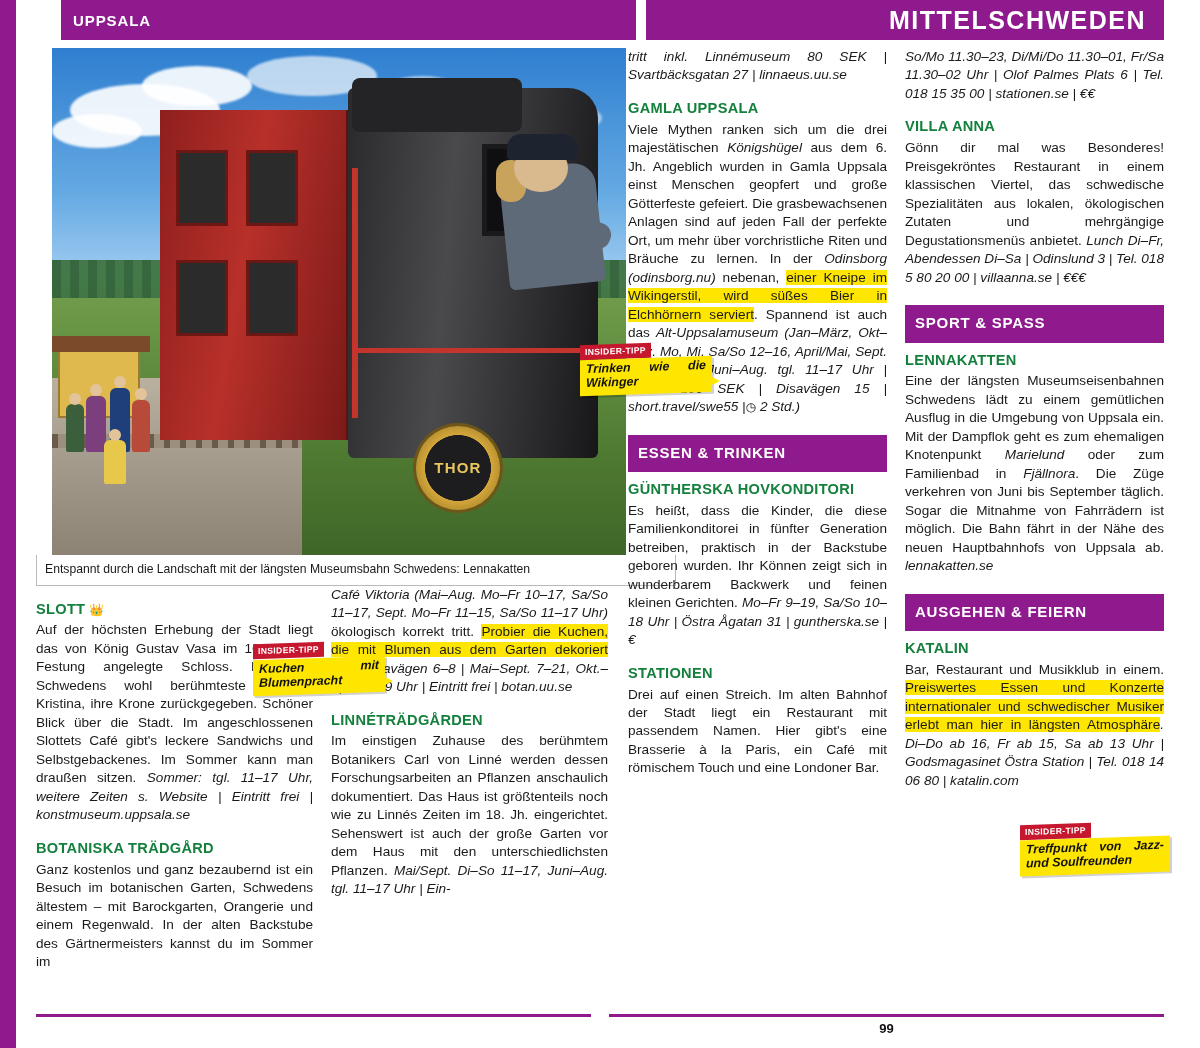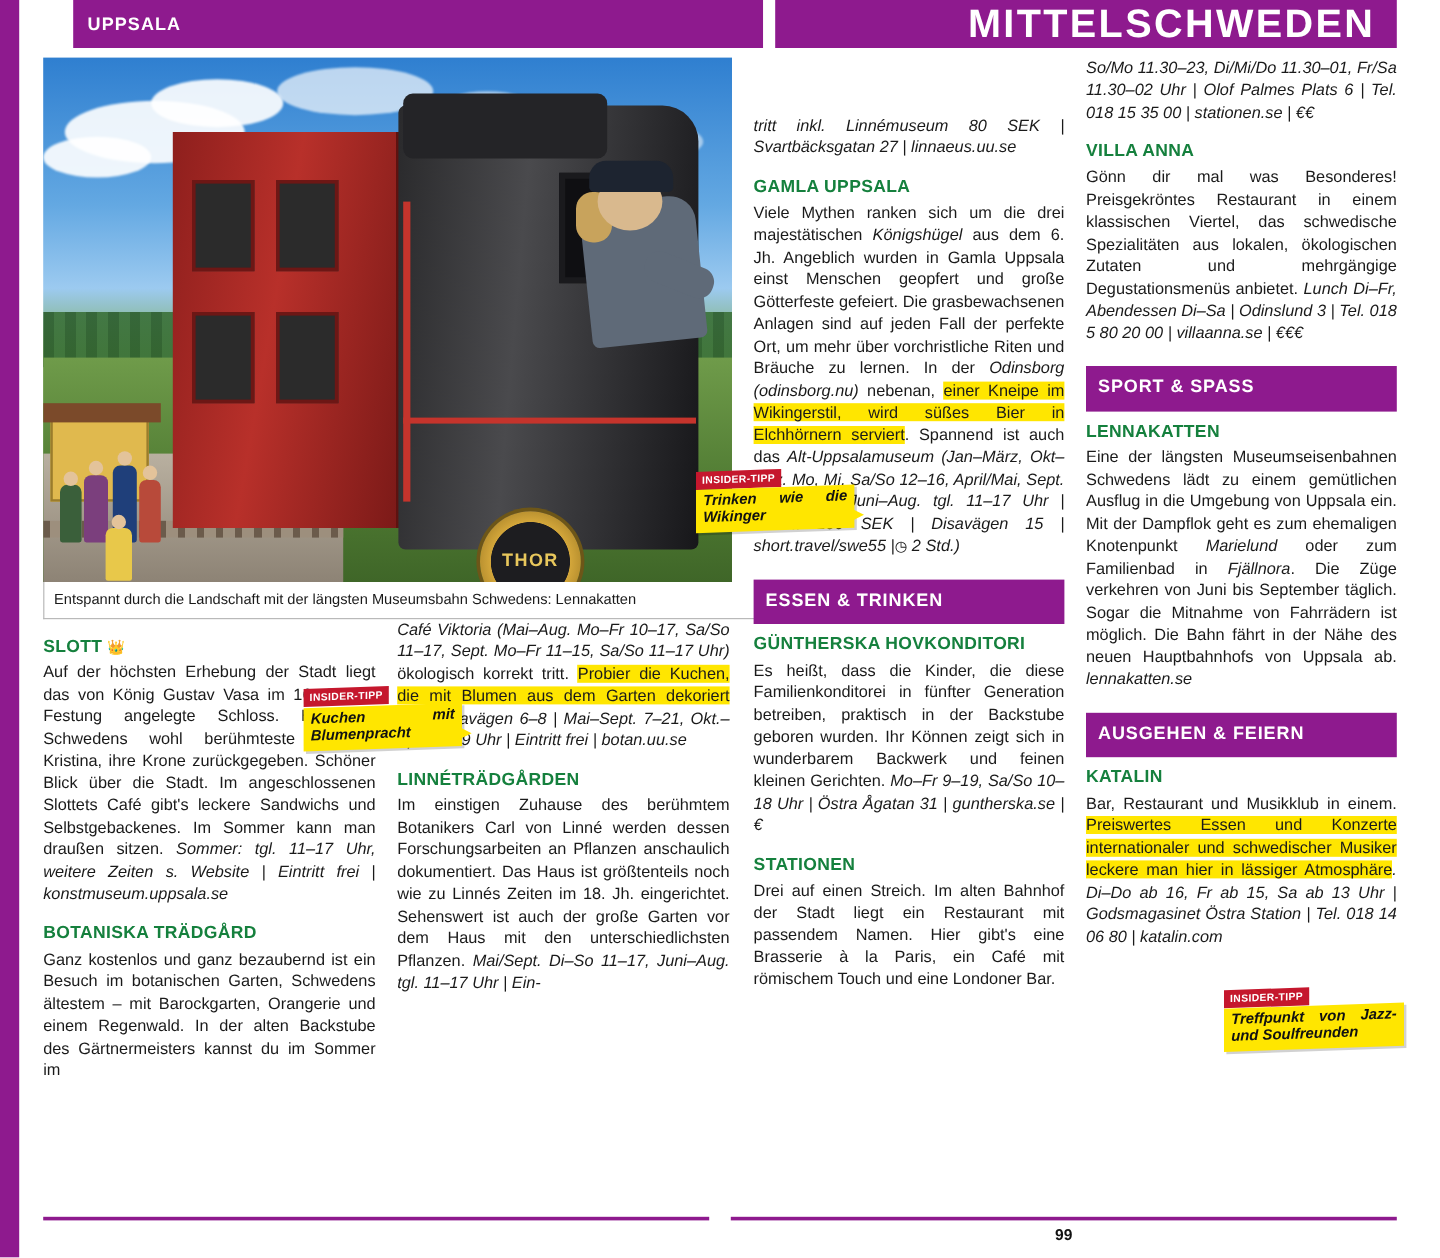--- a/index.html
+++ b/index.html
@@ -46,21 +46,21 @@
   }
   .header-gap { flex: 0 0 10px; background: #ffffff; }
   .header-right {
     background: #8e1a8e;
     color: #ffffff;
     flex: 1 1 auto;
     display: flex;
     align-items: center;
     justify-content: flex-end;
     padding-right: 18px;
-    font-size: 33px;
+    font-size: 25px;
     font-weight: bold;
     letter-spacing: .06em;
   }
 
   
   .cols {
     position: absolute;
     top: 48px; left: 0; right: 0; bottom: 50px;
     display: flex;
     gap: 18px;
@@ -70,24 +70,25 @@
     font-size: 13.6px;
     line-height: 1.36;
     text-align: justify;
   }
   .col.wide-left { width: 574px; }
   .col p { margin: 0 0 0 0; }
 
   
   .photo-wrap { width: 574px; }
   .photo {
-    width: 574px; height: 437px;
+    width: 574px; height: 507px;
     position: relative;
     overflow: hidden;
     background: linear-gradient(#2f7fd0 0%, #63a8e2 28%, #9ccaf0 44%, #7fae62 56%, #4e7f3a 100%);
+    margin-left: 16px;
   }
   
   .cloud {
     position: absolute; background: rgba(255,255,255,.9);
     border-radius: 50%;
     filter: blur(1px);
   }
   .c1 { width: 150px; height: 52px; left: 18px; top: 36px; }
   .c2 { width: 110px; height: 40px; left: 90px; top: 18px; }
   .c3 { width: 90px; height: 34px; left: 0px; top: 66px; }
@@ -369,21 +370,21 @@
               <div class="body">Kuchen mit Blumenpracht</div>
               <div class="tail"></div>
             </div>
 
             <h3 class="sec">LINNÉTRÄDGÅRDEN</h3>
             <p><span>Im einstigen Zuhause des berühmtem Botanikers Carl von Linné werden dessen Forschungsarbeiten an Pflanzen anschaulich dokumentiert. Das Haus ist größtenteils noch wie zu Linnés Zeiten im 18. Jh. eingerichtet. Sehenswert ist auch der große Garten vor dem Haus mit den unterschiedlichsten Pflanzen. </span><span class="it">Mai/Sept. Di–So 11–17, Juni–Aug. tgl. 11–17 Uhr | Ein-</span></p>
           </div>
         </div>
       </div>
 
-      <div class="col" style="position:relative;margin-top:48px;">
+      <div class="col" style="position:relative;">
         <p class="it">tritt inkl. Linnémuseum 80 SEK | Svartbäcksgatan 27 | linnaeus.uu.se</p>
 
         <h3 class="sec">GAMLA UPPSALA</h3>
         <p><span>Viele Mythen ranken sich um die drei majestätischen </span><span class="it">Königshügel</span><span> aus dem 6. Jh. Angeblich wurden in Gamla Uppsala einst Menschen geopfert und große Götterfeste gefeiert. Die grasbewachsenen Anlagen sind auf jeden Fall der perfekte Ort, um mehr über vorchristliche Riten und Bräuche zu lernen. In der </span><span class="it">Odinsborg (odinsborg.nu)</span><span> nebenan, </span><span class="hl">einer Kneipe im Wikingerstil, wird süßes Bier in Elchhörnern serviert</span><span>. Spannend ist auch das </span><span class="it">Alt-Uppsalamuseum (Jan–März, Okt–Dez. Mo, Mi, Sa/So 12–16, April/Mai, Sept. tgl. 10–16, Juni–Aug. tgl. 11–17 Uhr | Eintritt 100 SEK | Disavägen 15 | short.travel/swe55 |</span><span class="clock">◷</span><span class="it"> 2 Std.)</span></p>
 
         <div class="tip" style="left:-48px; top:292px;">
           <div class="lbl">INSIDER-TIPP</div>
           <div class="body">Trinken wie die Wikinger</div>
           <div class="tail"></div>
         </div>
@@ -404,21 +405,21 @@
         <p><span>Gönn dir mal was Besonderes! Preisgekröntes Restaurant in einem klassischen Viertel, das schwedische Spezialitäten aus lokalen, ökologischen Zutaten und mehrgängige Degustationsmenüs anbietet. </span><span class="it">Lunch Di–Fr, Abendessen Di–Sa | Odinslund 3 | Tel. 018 5 80 20 00 | villaanna.se | €€€</span></p>
 
         <div class="banner">SPORT &amp; SPASS</div>
 
         <h3 class="sec" style="margin-top:2px">LENNAKATTEN</h3>
         <p><span>Eine der längsten Museumseisenbahnen Schwedens lädt zu einem gemütlichen Ausflug in die Umgebung von Uppsala ein. Mit der Dampflok geht es zum ehemaligen Knotenpunkt </span><span class="it">Marielund</span><span> oder zum Familienbad in </span><span class="it">Fjällnora</span><span>. Die Züge verkehren von Juni bis September täglich. Sogar die Mitnahme von Fahrrädern ist möglich. Die Bahn fährt in der Nähe des neuen Hauptbahnhofs von Uppsala ab. </span><span class="it">lennakatten.se</span></p>
 
         <div class="banner">AUSGEHEN &amp; FEIERN</div>
 
         <h3 class="sec" style="margin-top:2px">KATALIN</h3>
-        <p><span>Bar, Restaurant und Musikklub in einem. </span><span class="hl">Preiswertes Essen und Konzerte internationaler und schwedischer Musiker leckere man hier in lässiger Atmosphäre</span><span class="it">. Di–Do ab 16, Fr ab 15, Sa ab 13 Uhr | Godsmagasinet Östra Station | Tel. 018 14 06 80 | katalin.com</span></p>
+        <p><span>Bar, Restaurant und Musikklub in einem. </span><span class="hl">Preiswertes Essen und Konzerte internationaler und schwedischer Musiker erlebt man hier in längsten Atmosphäre</span><span class="it">. Di–Do ab 16, Fr ab 15, Sa ab 13 Uhr | Godsmagasinet Östra Station | Tel. 018 14 06 80 | katalin.com</span></p>
 
         <div class="tip" style="right:-6px; top:772px; width:150px;">
           <div class="lbl">INSIDER-TIPP</div>
           <div class="body">Treffpunkt von Jazz- und Soulfreunden</div>
         </div>
       </div>
     </div>
 
     <div class="footer">
       <div class="folio">

